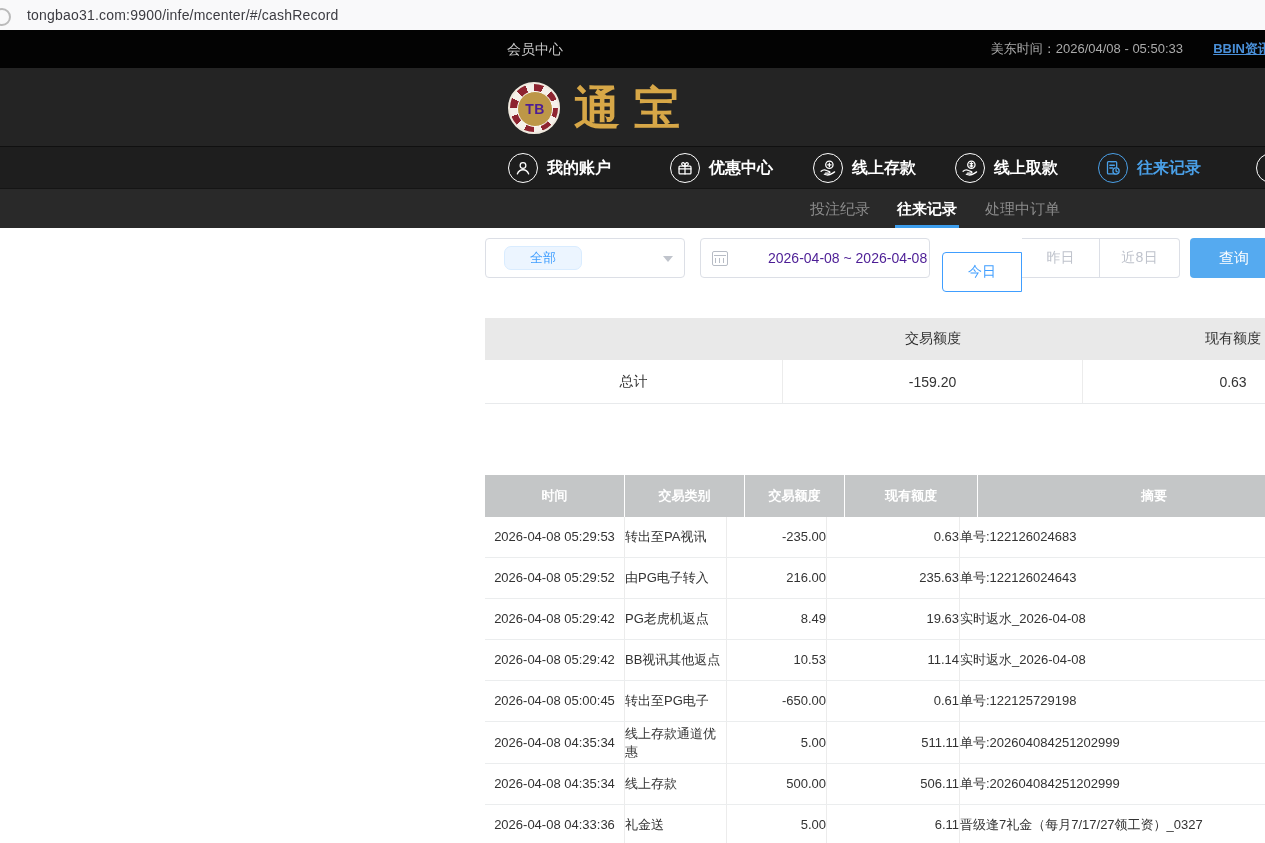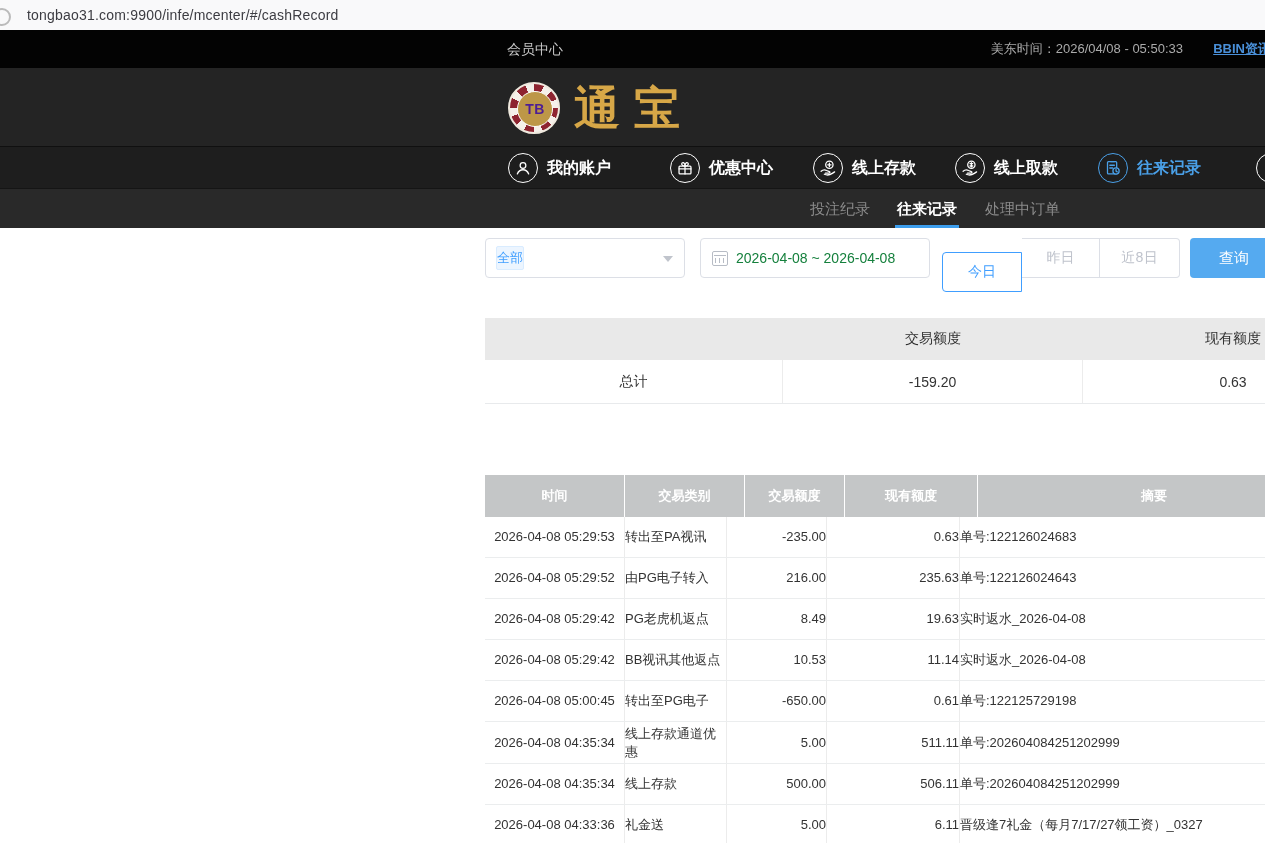--- a/index.html
+++ b/index.html
@@ -47,31 +47,31 @@
   .subnav-item{position:absolute;top:0;height:39px;line-height:39px;font-size:15px;color:#8b8b8b;cursor:pointer;}
   .subnav-item.active{color:#fff;font-weight:bold;}
   .subnav-item.active::after{content:"";position:absolute;left:-2px;right:-2px;bottom:0;height:3px;background:#3d9eed;}
 
   
   .content{position:absolute;left:485px;top:228px;width:900px;height:615px;}
 
   .filter-row{position:absolute;left:0;top:10px;height:40px;width:900px;}
   .sel{position:absolute;left:0;top:0;width:200px;height:40px;border:1px solid #dcdfe6;border-radius:4px;
        box-sizing:border-box;background:#fff;cursor:pointer;display:flex;align-items:center;}
-  .tag{margin-left:10px;background:#ecf5ff;border:1px solid #d9ecff;color:#409eff;font-size:13px;
-       border-radius:2px;padding:2px 0;}
+  .tag{margin-left:18px;background:#ecf5ff;border:1px solid #d9ecff;color:#409eff;font-size:13px;
+       border-radius:7px;padding:2px 25px;}
   .caret{position:absolute;right:11px;top:17px;width:0;height:0;border-left:5px solid transparent;
        border-right:5px solid transparent;border-top:6px solid #c0c4cc;}
   .dater{position:absolute;left:215px;top:0;width:230px;height:40px;border:1px solid #dcdfe6;border-radius:4px;
        box-sizing:border-box;background:#fff;cursor:pointer;display:flex;align-items:center;gap:8px;padding-left:11px;}
   .cal{width:16px;height:15px;border:1.5px solid #b7bcc5;border-radius:2px;position:relative;box-sizing:border-box;}
   .cal::before{content:"";position:absolute;left:1px;right:1px;top:3px;height:1.5px;background:#b7bcc5;}
   .cal::after{content:"";position:absolute;left:2px;top:6px;width:9px;height:5px;
        background:repeating-linear-gradient(90deg,#b7bcc5 0 1.5px,transparent 1.5px 4px);}
-  .date-text{font-size:14px;color:#15803d;}
+  .date-text{font-size:14px;color:#4c1d95;margin-left:32px;}
   .btn-group{position:absolute;left:457px;top:0;height:40px;display:flex;}
   .qbtn{height:40px;box-sizing:border-box;border:1px solid #dcdfe6;background:#fff;color:#bfc3cc;
        font-size:14px;display:flex;align-items:center;justify-content:center;cursor:pointer;border-left-width:0;}
   .qbtn:first-child{border-radius:4px 0 0 4px;border-left-width:1px;}
   .qbtn:last-child{border-radius:0 4px 4px 0;}
   .qbtn.active{border:1px solid #409eff;color:#409eff;margin-top:14px;}
   .search-btn{position:absolute;left:705px;top:0;width:88px;height:40px;background:#55aaf0;border:none;
        border-radius:4px;color:#fff;font-size:15px;cursor:pointer;font-family:inherit;}
 
   

